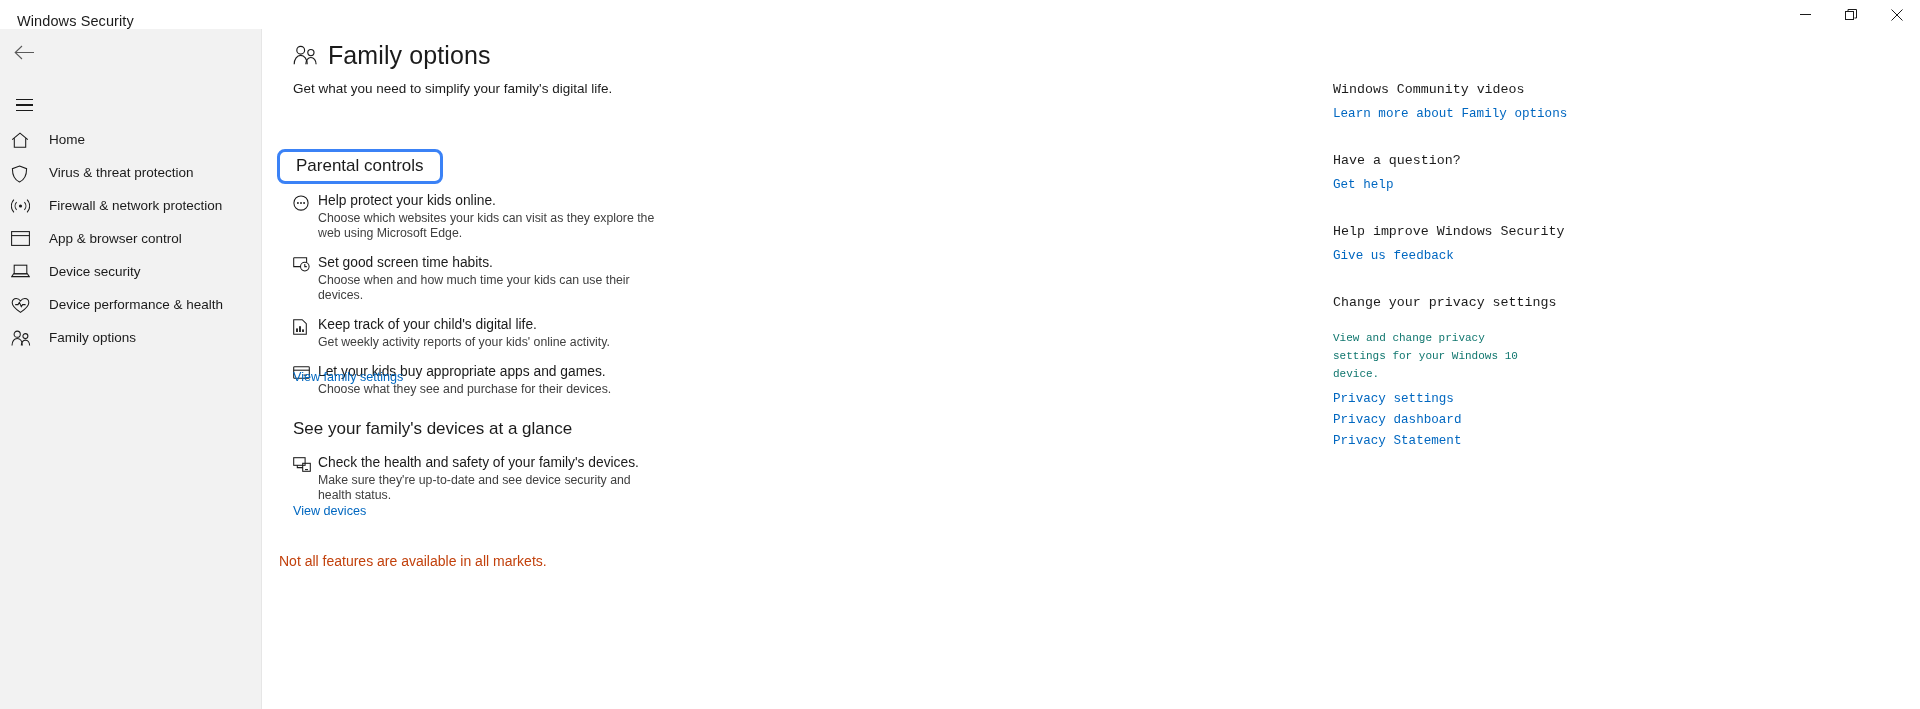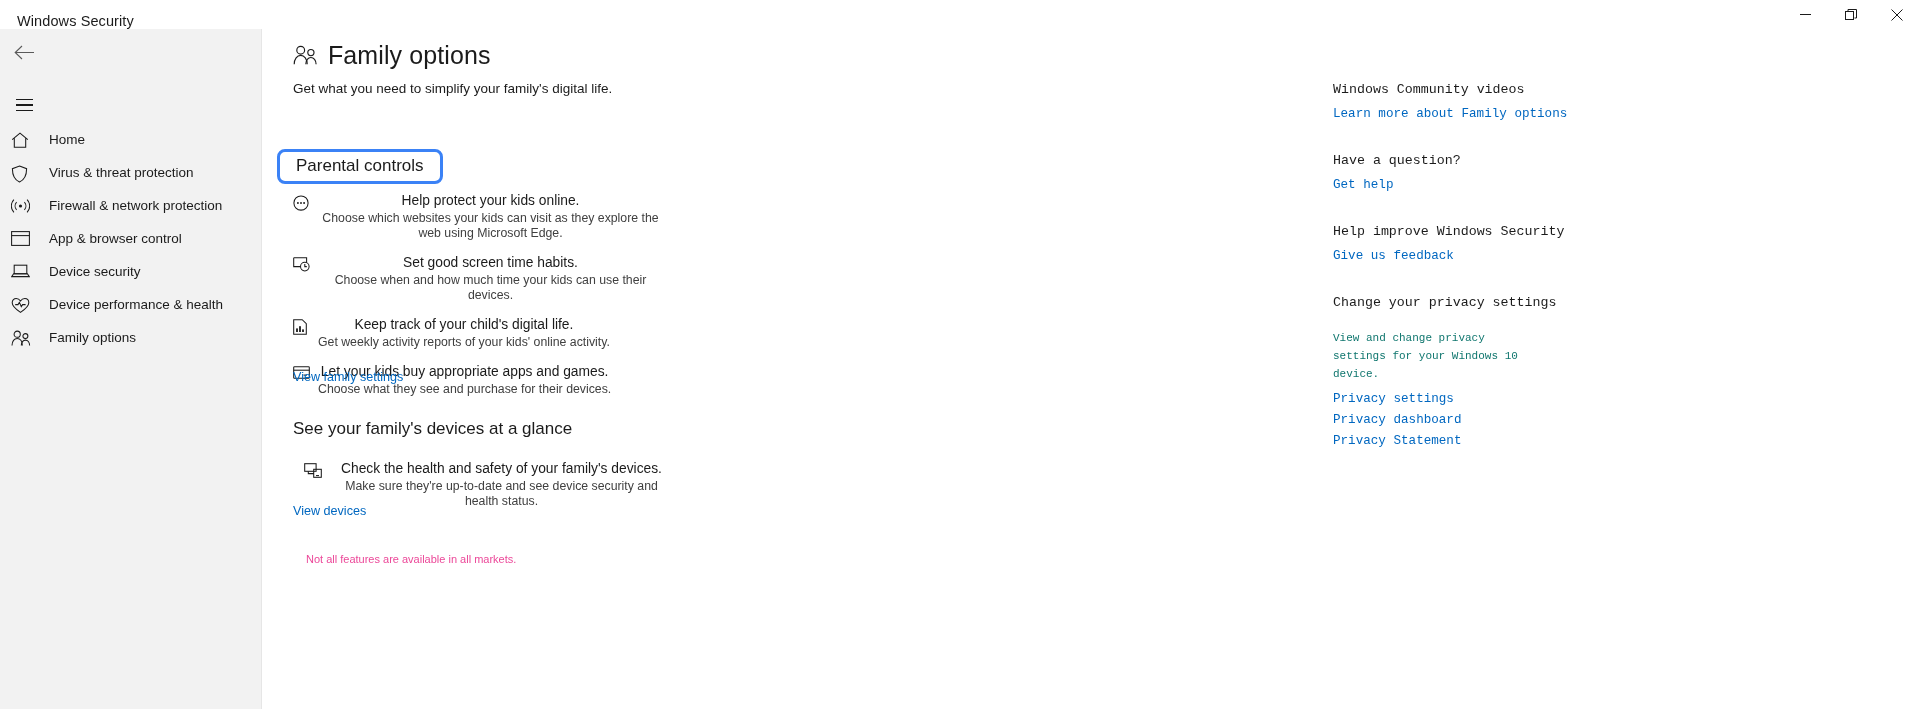--- a/index.html
+++ b/index.html
@@ -123,36 +123,36 @@
   .section-title { font-size: 17px; color: #1b1b1b; white-space: nowrap; }
 
   .section2-title {
     position: absolute;
     top: 390px; left: 30px;
     font-size: 17px;
     color: #1b1b1b;
   }
 
   .featurelist { position: absolute; top: 163px; left: 30px; width: 700px; }
-  .featurelist2 { position: absolute; top: 425px; left: 41px; width: 700px; margin-top: 6px; }
+  .featurelist2 { position: absolute; top: 425px; left: 30px; width: 700px; }
 
   .feature {
     display: flex;
     align-items: flex-start;
     margin-bottom: 13px;
   }
   .feature .f-icon {
     width: 23px;
     flex: none;
     padding-top: 3px;
     color: #1b1b1b;
     display: flex;
     justify-content: flex-start;
   }
-  .feature .f-text { padding-left: 2px; text-align: center; }
+  .feature .f-text { padding-left: 2px; }
   .f-title { font-size: 13.8px; color: #1b1b1b; line-height: 17px; }
   .f-desc {
     font-size: 12.3px;
     color: #404040;
     line-height: 15px;
     margin-top: 2px;
     max-width: 345px;
   }
 
   .link {
@@ -161,23 +161,23 @@
     text-decoration: none;
     cursor: pointer;
     display: inline-block;
   }
 
   .view-family-settings { position: absolute; top: 341px; left: 30px; font-size: 12.6px; }
   .view-devices { position: absolute; top: 475px; left: 30px; font-size: 12.6px; }
 
   .footnote {
     position: absolute;
-    top: 524px; left: 43px;
-    font-size: 11px;
-    color: #ec4899;
+    top: 524px; left: 16px;
+    font-size: 14px;
+    color: #c2410c;
   }
 
   
   .rail {
     position: absolute;
     top: 52px;
     left: 1070px;
     width: 270px;
     font-family: Liberation Mono, monospace;
   }

